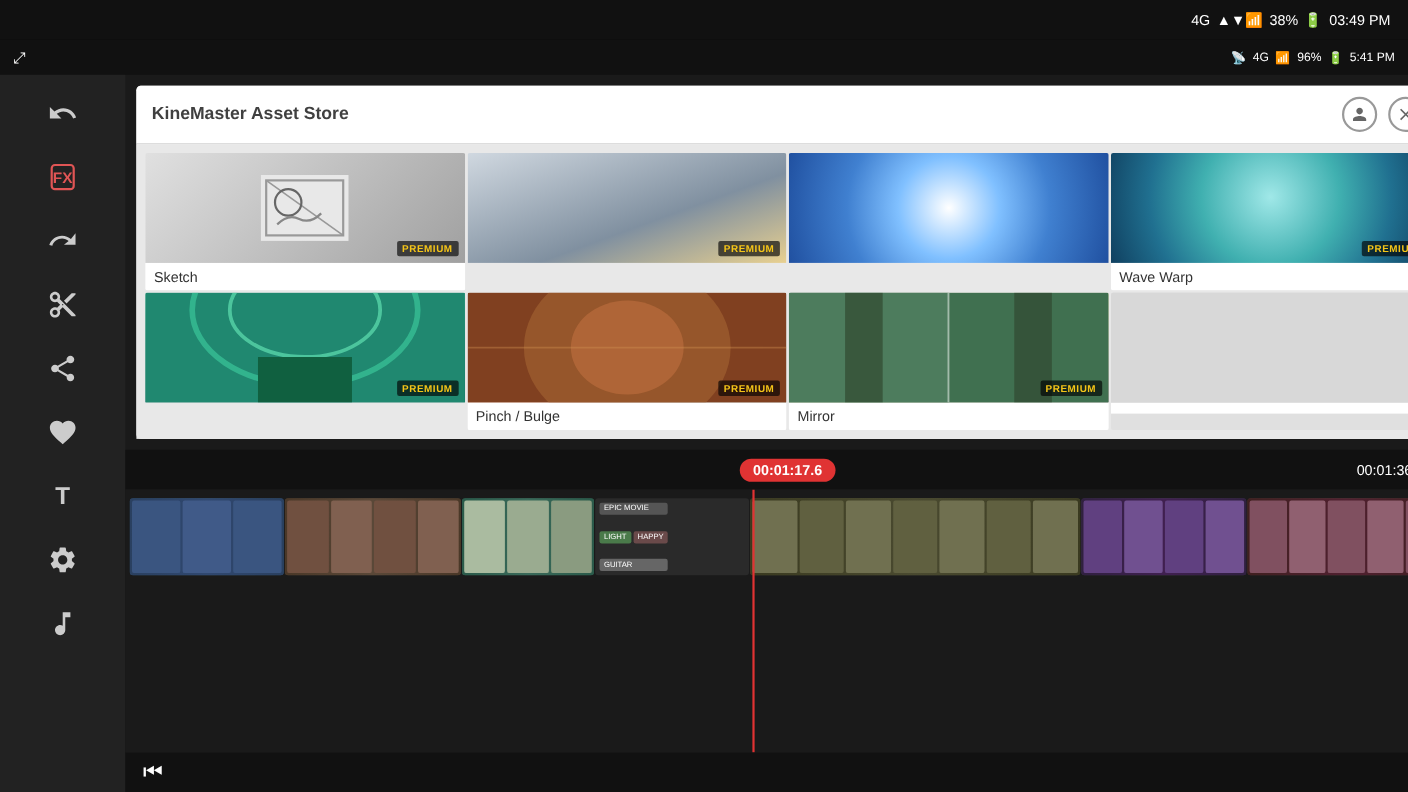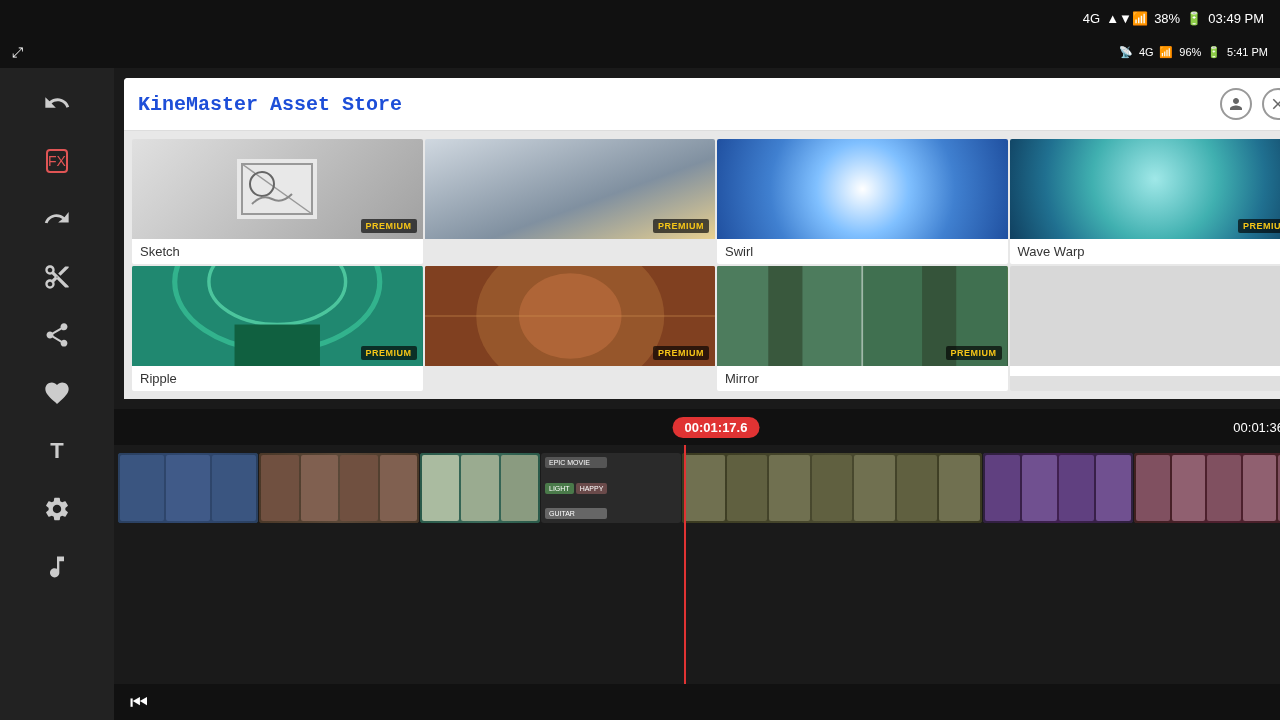--- a/index.html
+++ b/index.html
@@ -115,24 +115,23 @@
     .asset-store-header {
       background: #fff;
       padding: 10px 14px;
       display: flex;
       align-items: center;
       justify-content: space-between;
       border-bottom: 1px solid #ddd;
       border-radius: 4px 4px 0 0;
     }
     .asset-store-title {
-      font-size: 20px;
+      font-size: 16px;
       font-weight: bold;
-      color: #1d4ed8;
-      font-family: Liberation Mono, monospace;
+      color: #404040;
     }
     .header-actions {
       display: flex;
       gap: 10px;
       align-items: center;
     }
     .header-btn {
       width: 32px; height: 32px;
       border-radius: 50%;
       display: flex; align-items: center; justify-content: center;
@@ -336,21 +335,21 @@
 
   <div class="main-area">
 
     <div class="left-sidebar">
       <div class="sidebar-btn">
         <svg viewBox="0 0 24 24" fill="currentColor">
             <path d="M12.5 8c-2.65 0-5.05.99-6.9 2.6L2 7v9h9l-3.62-3.62c1.39-1.16 3.16-1.88 5.12-1.88 3.54 0 6.55 2.31 7.6 5.5l2.37-.78C21.08 11.03 17.15 8 12.5 8z"></path>
           </svg>
       </div>
       <div class="sidebar-btn active">
-        <span style="font-size:14px;font-weight:normal;color:#e05555;border:2px solid #e05555;border-radius:4px;padding:2px 0;">FX</span>
+        <span style="font-size:14px;font-weight:bold;color:#e05555;border:2px solid #e05555;border-radius:4px;padding:2px 0;">FX</span>
       </div>
       <div class="sidebar-btn">
         <svg viewBox="0 0 24 24" fill="currentColor">
             <path d="M18.4 10.6C16.55 8.99 14.15 8 11.5 8c-4.65 0-8.58 3.03-9.96 7.22L3.9 15.7c1.05-3.19 4.05-5.5 7.6-5.5 1.95 0 3.73.72 5.12 1.88L13 15h9V6l-3.6 4.6z"></path>
           </svg>
       </div>
       <div class="sidebar-btn">
         <svg viewBox="0 0 24 24" fill="currentColor">
             <path d="M9.64 7.64c.23-.5.36-1.05.36-1.64 0-2.21-1.79-4-4-4S2 3.79 2 6s1.79 4 4 4c.59 0 1.14-.13 1.64-.36L10 12l-2.36 2.36C7.14 14.13 6.59 14 6 14c-2.21 0-4 1.79-4 4s1.79 4 4 4 4-1.79 4-4c0-.59-.13-1.14-.36-1.64L12 14l7 7h3v-1L9.64 7.64zM6 8c-1.1 0-2-.89-2-2s.9-2 2-2 2 .89 2 2-.9 2-2 2zm0 12c-1.1 0-2-.89-2-2s.9-2 2-2 2 .89 2 2-.9 2-2 2zm6-7.5c-.28 0-.5-.22-.5-.5s.22-.5.5-.5.5.22.5.5-.22.5-.5.5zM19 3l-6 6 2 2 7-7V3z"></path>
           </svg>
@@ -421,21 +420,20 @@
             <div class="asset-thumb">
               <div class="thumb-sketch"></div>
               <div class="premium-badge">PREMIUM</div>
             </div>
           </div>
 
           <div class="asset-item">
             <div class="asset-thumb">
               <div class="thumb-swirl"></div>
             </div>
-            <div class="asset-label">Swirl</div>
           </div>
 
           <div class="asset-item">
             <div class="asset-thumb">
               <div class="thumb-wavewarp"></div>
               <div class="premium-badge">PREMIUM</div>
             </div>
             <div class="asset-label">Wave Warp</div>
           </div>
 
@@ -444,35 +442,35 @@
               <div class="thumb-ripple">
                 <svg width="100%" height="100%" viewBox="0 0 170 100" preserveAspectRatio="xMidYMid slice">
                   <rect width="170" height="100" fill="#208870"></rect>
                   <ellipse cx="85" cy="30" rx="60" ry="40" fill="none" stroke="#40d0a0" stroke-width="3" opacity="0.6"></ellipse>
                   <ellipse cx="85" cy="30" rx="40" ry="25" fill="none" stroke="#60e0b0" stroke-width="2" opacity="0.7"></ellipse>
                   <rect x="60" y="55" width="50" height="45" fill="#106040"></rect>
                 </svg>
               </div>
               <div class="premium-badge">PREMIUM</div>
             </div>
-            <div class="asset-label">Ripple</div>
           </div>
 
           <div class="asset-item">
             <div class="asset-thumb">
               <div class="thumb-pinch">
                 <svg width="100%" height="100%" viewBox="0 0 170 100" preserveAspectRatio="xMidYMid slice">
                   <rect width="170" height="100" fill="#804020"></rect>
                   <ellipse cx="85" cy="50" rx="55" ry="45" fill="#a06030" opacity="0.7"></ellipse>
                   <ellipse cx="85" cy="50" rx="30" ry="25" fill="#c07040" opacity="0.6"></ellipse>
                   <line x1="0" y1="50" x2="170" y2="50" stroke="#d09050" stroke-width="1" opacity="0.4"></line>
                 </svg>
               </div>
               <div class="premium-badge">PREMIUM</div>
             </div>
+            <div class="asset-label">Pinch / Bulge</div>
           </div>
 
           <div class="asset-item">
             <div class="asset-thumb">
               <div class="thumb-mirror">
                 <svg width="100%" height="100%" viewBox="0 0 170 100" preserveAspectRatio="xMidYMid slice">
                   <rect width="170" height="100" fill="#407050"></rect>
                   <rect width="85" height="100" fill="#508060" opacity="0.8"></rect>
                   <line x1="85" y1="0" x2="85" y2="100" stroke="#fff" stroke-width="1" opacity="0.5"></line>
                   <rect x="30" y="20" width="20" height="60" fill="#304830" opacity="0.7"></rect>

